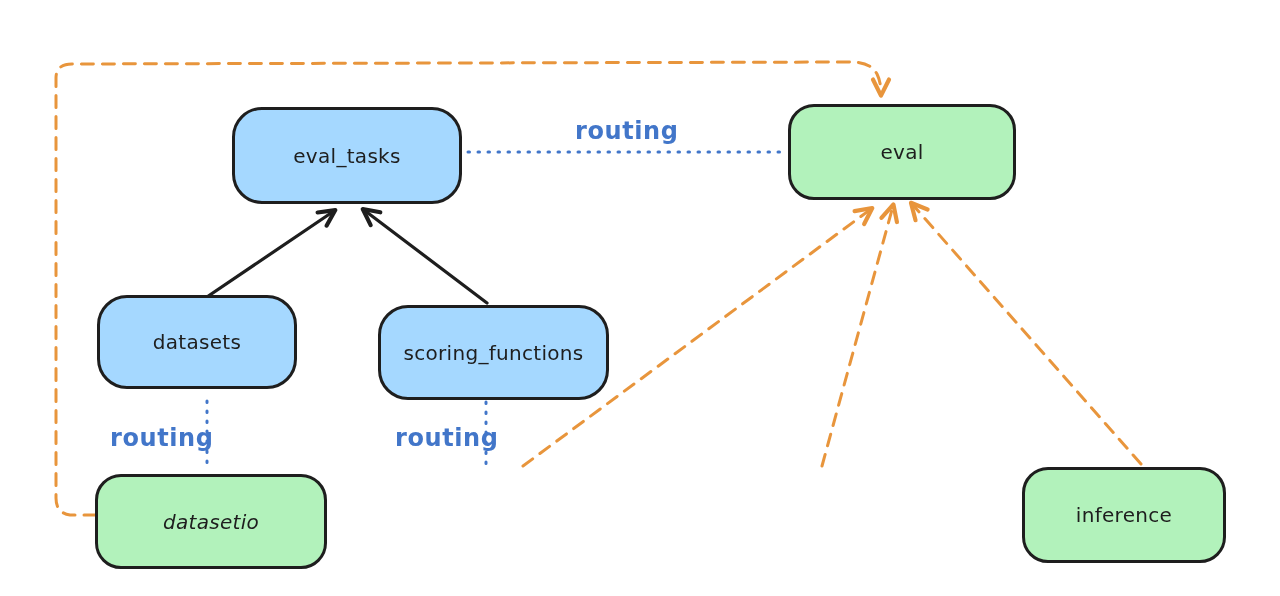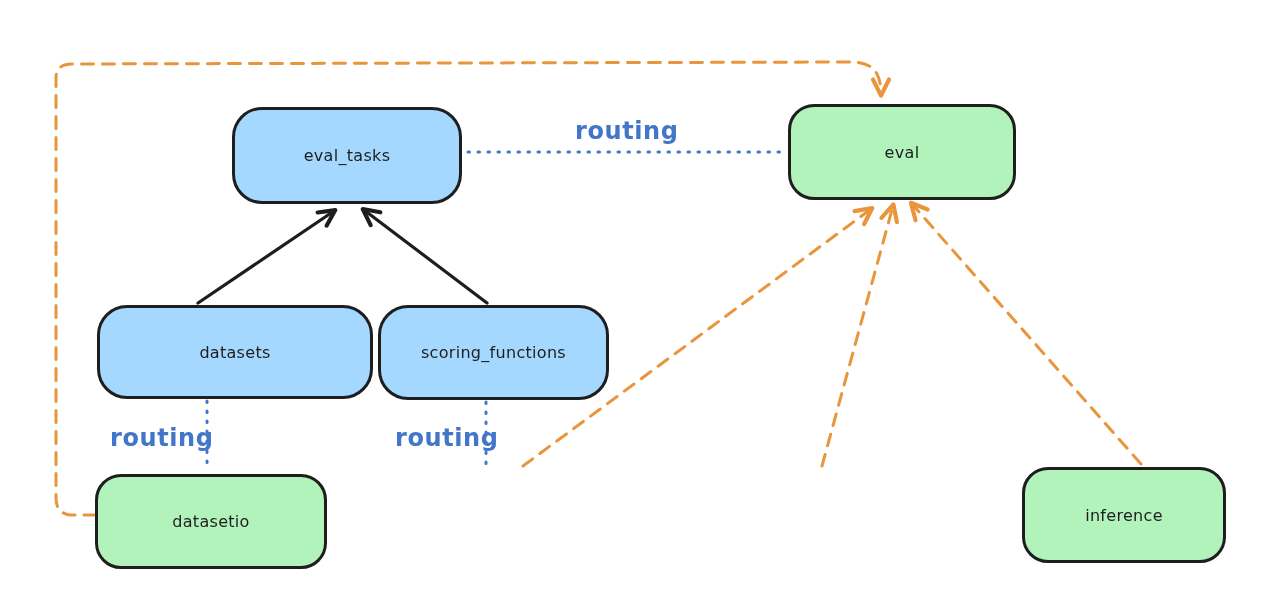--- a/index.html
+++ b/index.html
@@ -39,21 +39,21 @@
   .mk-black { stroke: var(--stroke, #1e1e1e); }
   .mk-orange { stroke: var(--orange_accent, #e8953c); }
   .node {
     position: absolute;
     box-sizing: border-box;
     border: 3px solid var(--stroke, #1e1e1e);
     border-radius: 30px;
     display: flex;
     align-items: center;
     justify-content: center;
-    font-size: 16px;
+    font-size: 20px;
     color: var(--stroke, #1e1e1e);
     letter-spacing: 0.3px;
   }
   .node.blue  { background: var(--blue_fill, #a5d8ff); }
   .node.green { background: var(--green_fill, #b2f2bb); border-radius: 26px; }
   .edge-label {
     position: absolute;
     color: var(--blue_accent, #4276c9);
     font-weight: 700;
     font-size: 24px;
@@ -91,29 +91,29 @@
   </svg>
 
   <div class="node blue" style="left:232px; top:107px; width:230px; height:97px;">
     <span>eval_tasks</span>
   </div>
 
   <div class="node green" style="left:788px; top:104px; width:228px; height:96px;">
     <span>eval</span>
   </div>
 
-  <div class="node blue" style="left:97px; top:305px; width:276px; height:94px;">
+  <div class="node blue" style="left:97px; top:295px; width:200px; height:94px;">
     <span>datasets</span>
   </div>
 
   <div class="node blue" style="left:378px; top:305px; width:231px; height:95px;">
     <span>scoring_functions</span>
   </div>
 
-  <div class="node green" style="left:95px; top:474px; width:232px; height:95px;">
+  <div class="node green" style="left:95px; top:474px; width:232px; height:95px;font-style:italic;">
     <span>datasetio</span>
   </div>
 
 
 
   <div class="node green" style="left:1022px; top:467px; width:204px; height:96px;">
     <span>inference</span>
   </div>
 
   <div class="edge-label" style="left:575px; top:117px; width:90px;">routing</div>

